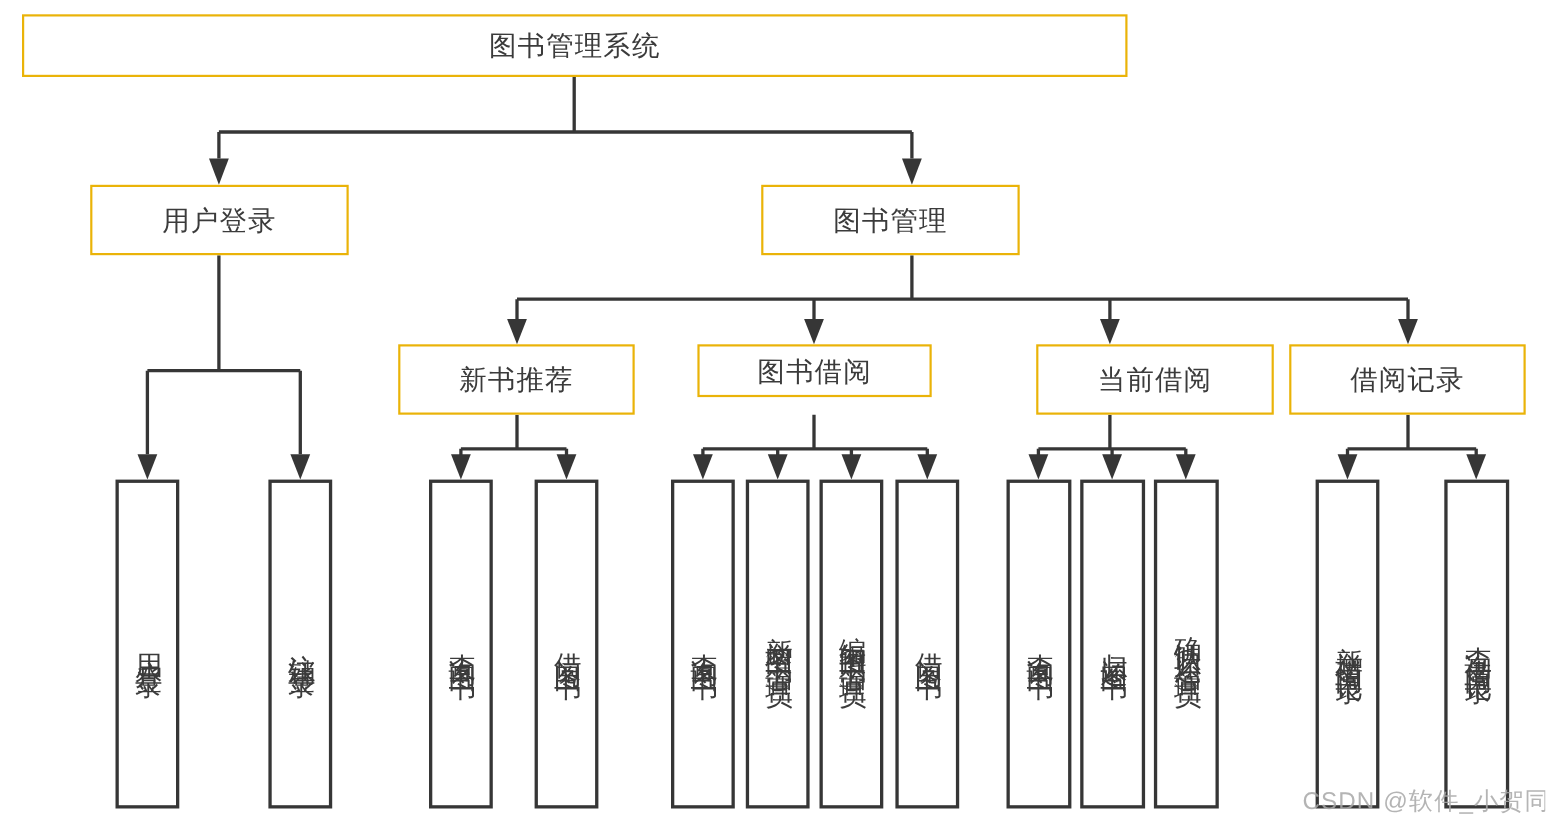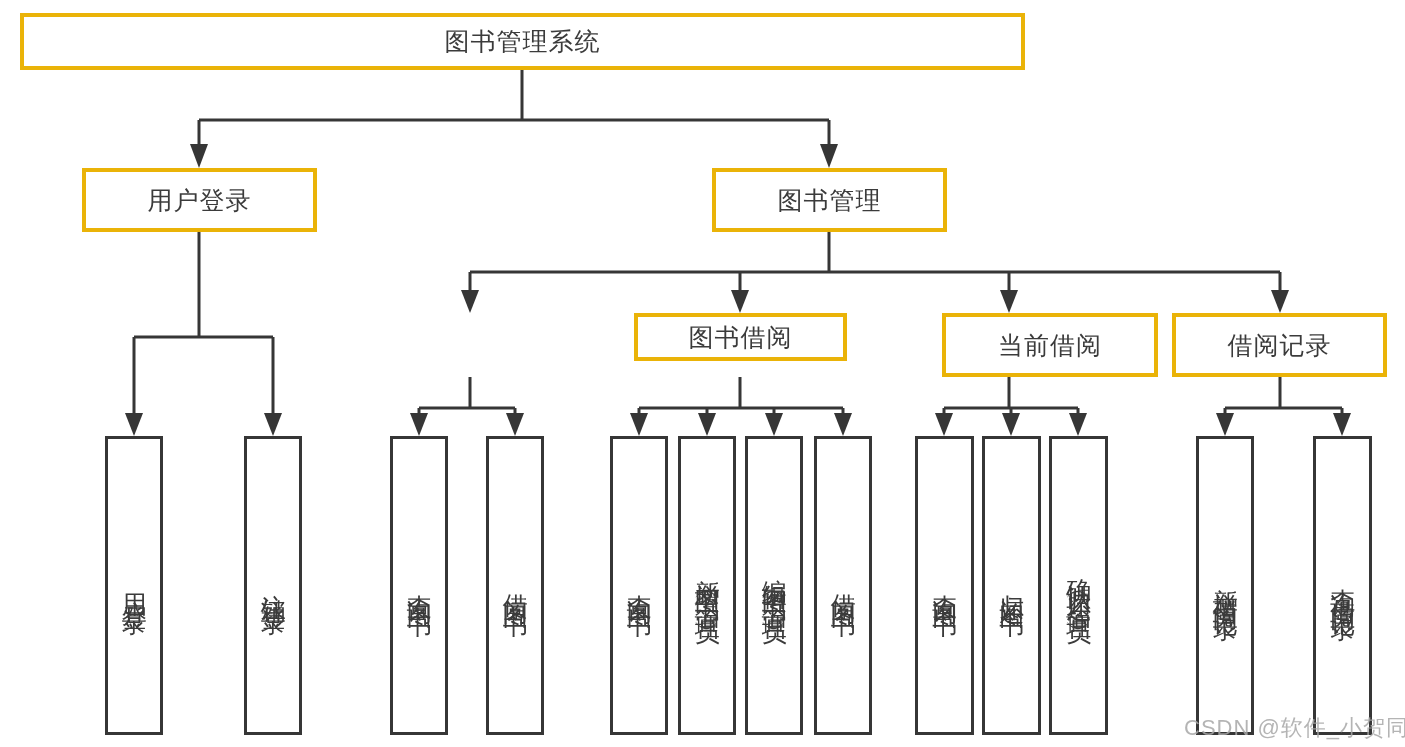--- a/index.html
+++ b/index.html
@@ -13,21 +13,21 @@
   }
   #connectors {
     position: absolute;
     left: 0; top: 0;
     width: 1405px; height: 747px;
     pointer-events: none;
   }
   .box {
     position: absolute;
     box-sizing: border-box;
-    border: 4px solid #eab308;
+    border: 2px solid #eab308;
     background: #ffffff;
     display: flex;
     align-items: center;
     justify-content: center;
     color: #3b3b3b;
     font-size: 25px;
     letter-spacing: 1px;
     white-space: nowrap;
     z-index: 2;
   }
@@ -110,22 +110,23 @@
       <polygon points="1069,413 1087,413 1078,436"></polygon>
 
       <polygon points="1216,413 1234,413 1225,436"></polygon>
       <polygon points="1333,413 1351,413 1342,436"></polygon>
     </g>
   </svg>
 
   <div class="box" style="left:20px; top:13px; width:1005px; height:57px;">图书管理系统</div>
 
   <div class="box" style="left:82px; top:168px; width:235px; height:64px;">用户登录</div>
-  <div class="box" style="left:712px; top:168px; width:235px; height:64px;">图书管理</div>
+  <div class="box" style="left:692px; top:168px; width:235px; height:64px;">图书管理</div>
 
+  <div class="box" style="left:362px; top:313px; width:215px; height:64px;">新书推荐</div>
   <div class="box" style="left:634px; top:313px; width:213px; height:48px;">图书借阅</div>
   <div class="box" style="left:902px; top:313px; width:216px; height:64px;margin-left:40px;">当前借阅</div>
   <div class="box" style="left:1172px; top:313px; width:215px; height:64px;">借阅记录</div>
 
   <div class="vbox" style="left:105px; top:436px; width:58px; height:299px;">
     <span class="vlabel">用户登录</span>
   </div>
   <div class="vbox" style="left:244px; top:436px; width:58px; height:299px;">
     <span class="vlabel">注销登录</span>
   </div>

